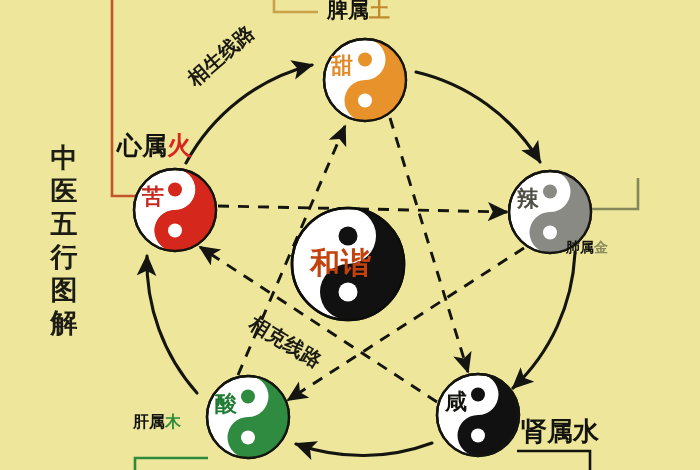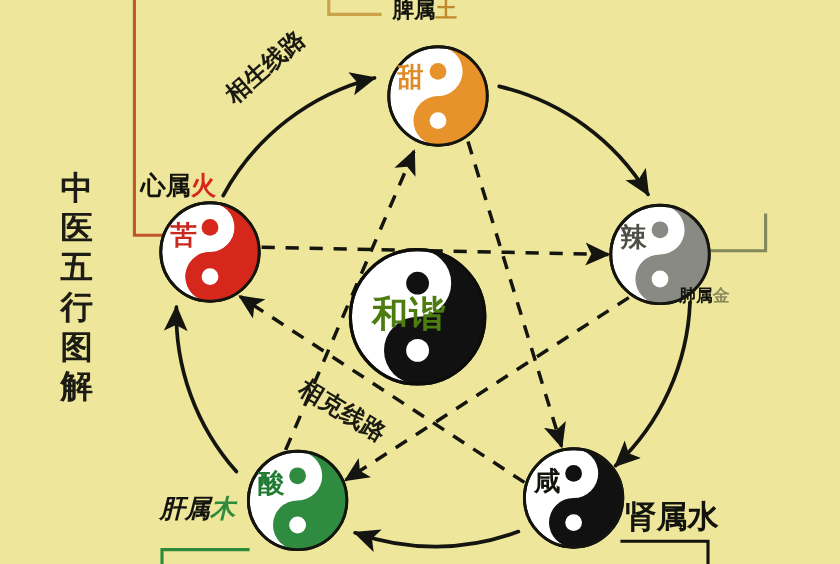--- a/index.html
+++ b/index.html
@@ -149,45 +149,45 @@
 
   <div class="title-v">
     <span>中</span>
     <span>医</span>
     <span>五</span>
     <span>行</span>
     <span>图</span>
     <span>解</span>
   </div>
 
-  <div class="lbl" style="left:117px;top:133px;font-size:21px;color:#14140e;margin-top:12px;">
+  <div class="lbl" style="left:117px;top:133px;font-size:25px;color:#14140e;">
     <span>心属</span><span class="el" style="color:#d8261c;">火</span>
   </div>
 
-  <div class="lbl" style="left:327px;top:0px;font-size:18px;color:#14140e;">
+  <div class="lbl" style="left:327px;top:0px;font-size:21px;color:#14140e;">
     <span>脾属</span><span class="el" style="color:#c08a2e;">土</span>
   </div>
 
   <div class="lbl" style="left:566px;top:240px;font-size:14px;color:#14140e;">
     <span>肺属</span><span class="el" style="color:#8b8a5e;">金</span>
   </div>
 
   <div class="lbl" style="left:521px;top:418px;font-size:26px;color:#14140e;">
     <span>肾属</span><span class="el" style="color:#13130e;">水</span>
   </div>
 
-  <div class="lbl" style="left:133px;top:414px;font-size:21px;color:#14140e;font-style:italic;">
+  <div class="lbl" style="left:133px;top:414px;font-size:16px;color:#14140e;">
     <span>肝属</span><span class="el" style="color:#2e8b3a;">木</span>
   </div>
 
   <div class="taiji-word" style="left:142px;top:186px;font-size:22px;color:#c8281e;">苦</div>
   <div class="taiji-word" style="left:331px;top:55px;font-size:22px;color:#e08a28;">甜</div>
   <div class="taiji-word" style="left:517px;top:188px;font-size:22px;color:#4e4e44;">辣</div>
   <div class="taiji-word" style="left:445px;top:391px;font-size:22px;color:#13130e;">咸</div>
   <div class="taiji-word" style="left:215px;top:393px;font-size:22px;color:#1f7a32;">酸</div>
 
-  <div class="taiji-word" style="left:310px;top:248px;font-size:30px;color:#4d7c0f;letter-spacing:1px;">和谐</div>
+  <div class="taiji-word" style="left:310px;top:248px;font-size:30px;color:#c2410c;letter-spacing:1px;">和谐</div>
 
   <div class="rotlbl" style="left:182px;top:72px;font-size:20px;transform:rotate(-41deg);transform-origin:left top;">相生线路</div>
 
   <div class="rotlbl" style="left:258px;top:310px;font-size:20px;transform:rotate(31deg);transform-origin:left top;">相克线路</div>
 
 </div>
 
 </body></html>

